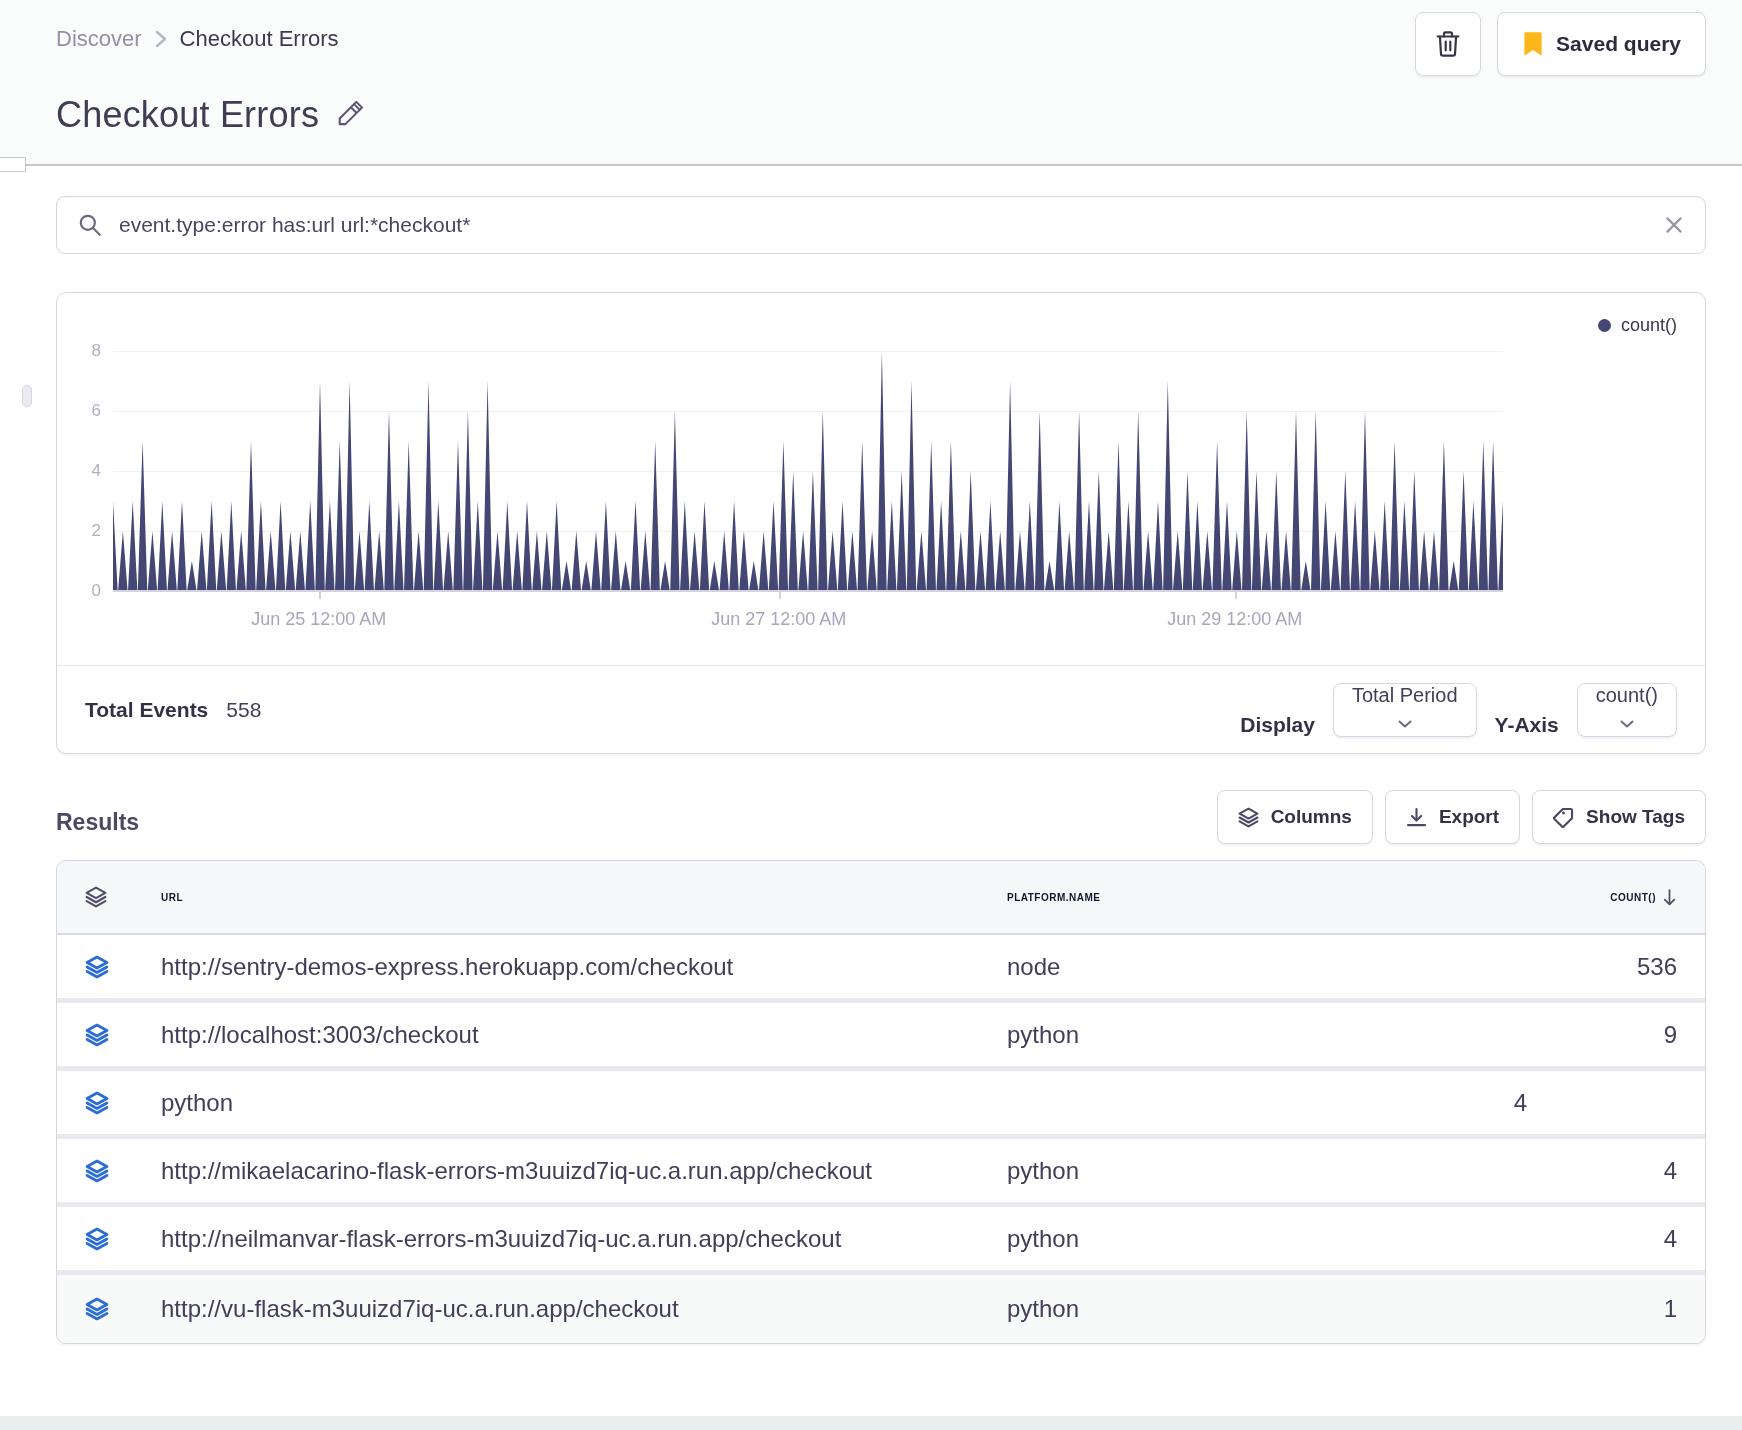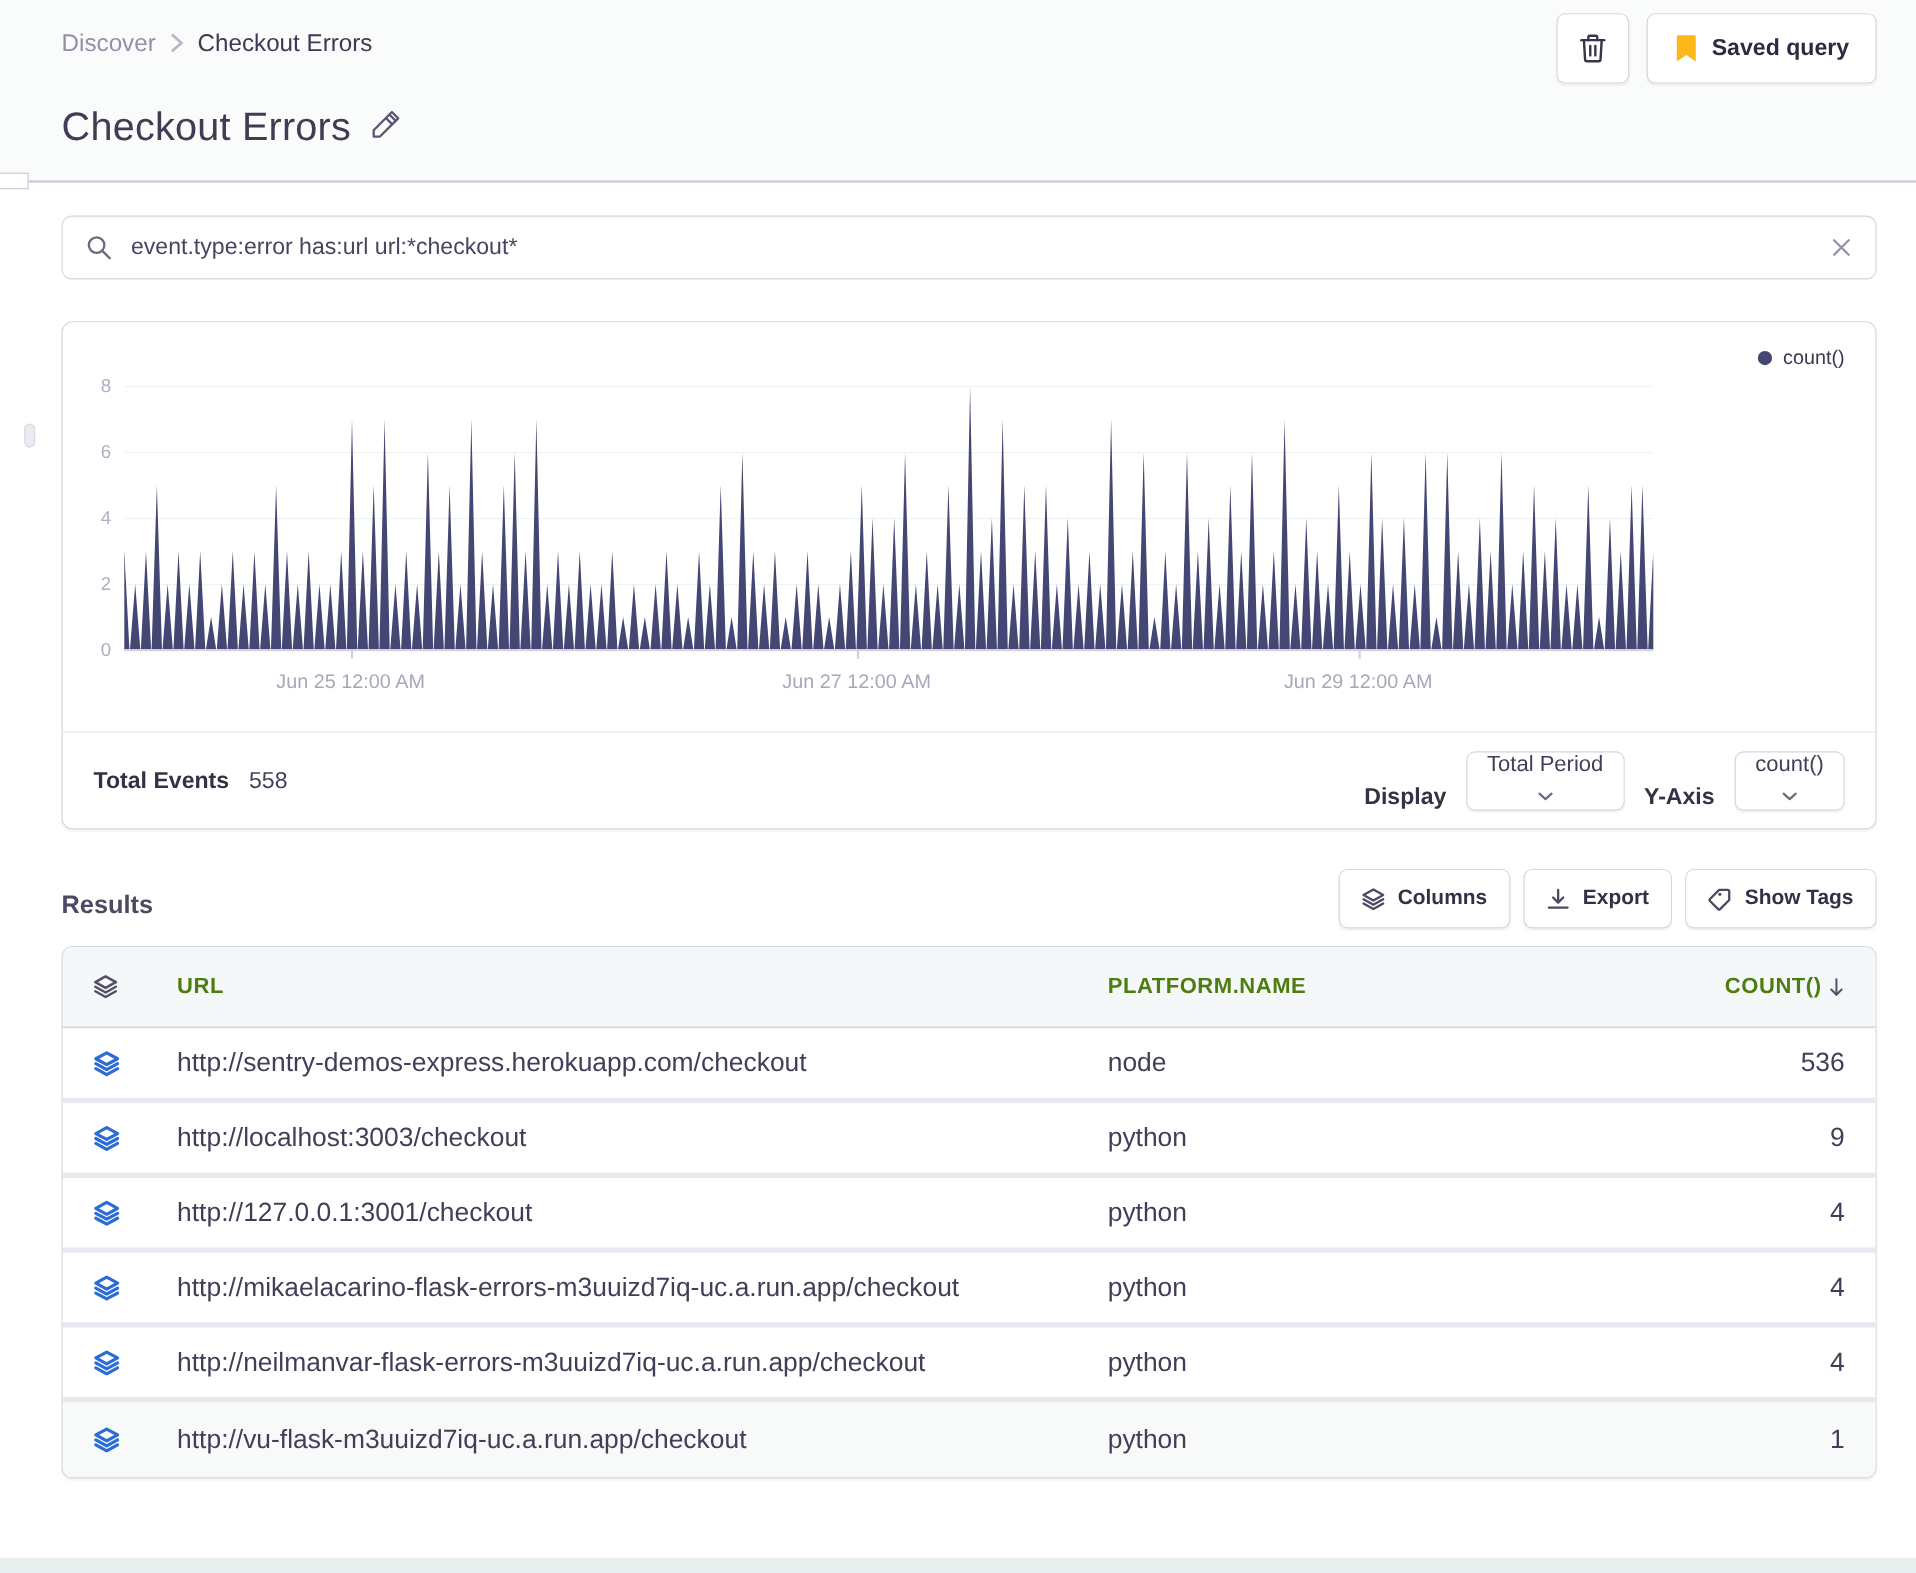--- a/index.html
+++ b/index.html
@@ -77,21 +77,21 @@
   
   .results-row { display:flex; justify-content:space-between; align-items:flex-end;
     margin:36px 0 16px 0; width:1650px; }
   .results-heading { font-size:23px; font-weight:700; color:#4e4863; padding-bottom:8px; }
   .results-actions { display:flex; gap:12px;align-items:flex-end; }
   .btn-md { height:54px; padding:0 20px; font-size:19px; font-weight:700; color:#353046; }
   
   .table-card { overflow:hidden; margin-bottom:0; }
   .t-row { display:grid; grid-template-columns:76px 1fr 520px 150px; align-items:center; padding:0 28px; }
   .t-head { background:#f5f8f8; height:74px; border-bottom:2px solid #dbd8e4;
-    font-size:20px; font-weight:700; letter-spacing:0.5px; color:#4d7c0f; text-transform:uppercase; }
+    font-size:10px; font-weight:700; letter-spacing:0.5px; color:#0f172a; text-transform:uppercase; }
   .t-head .hcell { cursor:pointer; display:flex; align-items:center; gap:6px; }
   .t-body-row { height:68px; border-bottom:5px solid #e9e8ef; font-size:24px; background:#fff; cursor:pointer; }
   .t-body-row:last-child { border-bottom:none; background:#f7faf9; }
   .cell-count, .hcell-count { text-align:right; justify-content:flex-end; }
   .cell-url, .cell-platform { color:#443d58; overflow:hidden; text-overflow:ellipsis; white-space:nowrap; }
   .row-icon-btn { background:none; border:none; cursor:pointer; display:flex; }
   .bottom-strip { position:absolute; left:0; right:0; bottom:0; height:14px; background:#e9efee; }
 </style>
 </head>
 <body>
@@ -339,21 +339,20 @@
       <span style="display:flex;">
         <svg width="24" height="24" viewBox="0 0 16 16">
                 <g fill="none" stroke="#2c6cd5" stroke-width="1.9" stroke-linejoin="round" stroke-linecap="round">
                   <path d="M8 1.4 14.6 5 8 8.6 1.4 5Z"></path>
                   <path d="M1.4 8 8 11.6 14.6 8"></path>
                   <path d="M1.4 11 8 14.6 14.6 11"></path>
                 </g>
               </svg>
       </span>
     </button>
-    <span class="cell-url">http://127.0.0.1:3001/checkout</span>
     <span class="cell-platform">python</span>
     <span class="cell-count">4</span>
   </div>
 
   <div class="t-row t-body-row">
     <button class="row-icon-btn">
       <span style="display:flex;">
         <svg width="24" height="24" viewBox="0 0 16 16">
                 <g fill="none" stroke="#2c6cd5" stroke-width="1.9" stroke-linejoin="round" stroke-linecap="round">
                   <path d="M8 1.4 14.6 5 8 8.6 1.4 5Z"></path>

